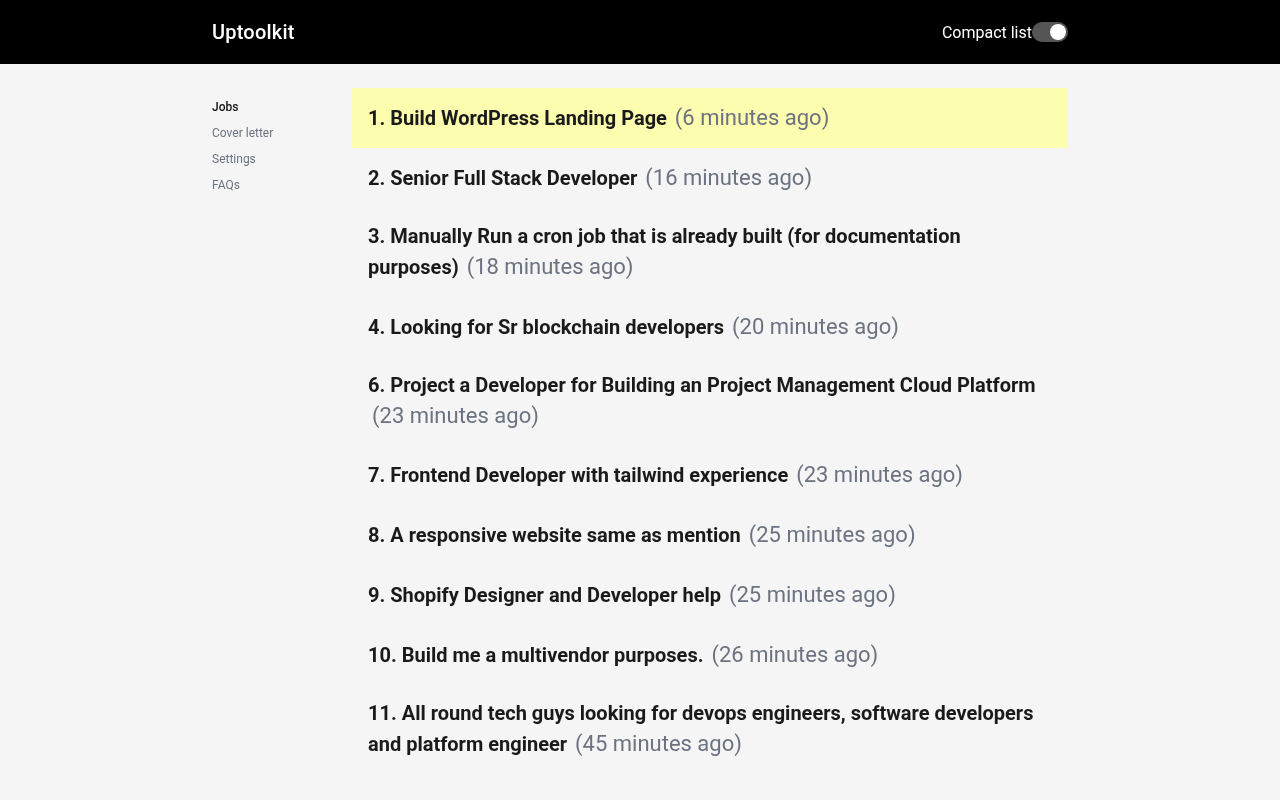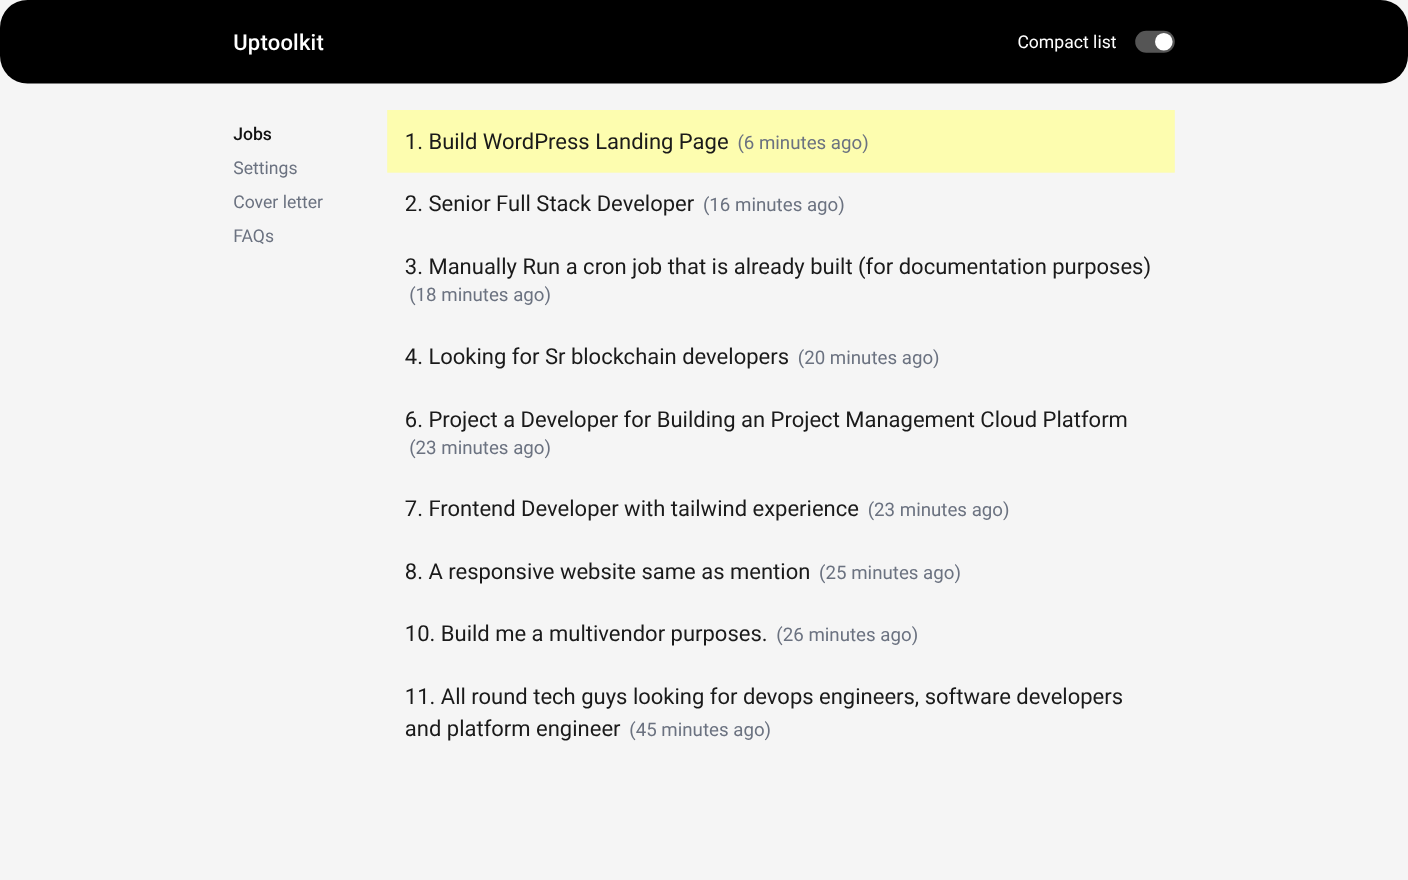--- a/index.html
+++ b/index.html
@@ -10,36 +10,35 @@
     body {
       font-family: -apple-system, BlinkMacSystemFont, "Segoe UI", Roboto, Helvetica, Arial, sans-serif;
       background: #f5f5f5;
       width: 1280px;
       height: 800px;
       overflow: hidden;
     }
     .header {
       background: #000;
       color: #fff;
-      height: 76px;
+      height: 64px;
       display: flex;
       align-items: center;
       justify-content: space-between;
       padding: 0 212px;
-      border-radius: 25px;
     }
     .brand {
       font-size: 20px;
       font-weight: 500;
       letter-spacing: 0.2px;
     }
     .header-controls {
       display: flex;
       align-items: center;
-      gap: 17px;
+      gap: 0;
     }
     .compact-label {
       font-size: 16px;
       font-weight: 400;
     }
     .toggle {
       width: 36px;
       height: 20px;
       background: #555;
       border-radius: 10px;
@@ -59,21 +58,21 @@
       display: flex;
       padding: 24px 212px 0 212px;
       gap: 0;
     }
     .sidebar {
       width: 140px;
       flex-shrink: 0;
       padding-top: 6px;
     }
     .sidebar-item {
-      font-size: 16px;
+      font-size: 12px;
       padding: 6px 0;
       cursor: pointer;
       color: #6b7280;
     }
     .sidebar-item.active {
       color: #111;
       font-weight: 500;
     }
     .main {
       flex: 1;
@@ -84,26 +83,26 @@
     }
     .job-item {
       padding: 14px 18px 14px 16px;
       line-height: 1.45;
     }
     .job-item.highlighted {
       background: #fdfdaf;
     }
     .job-title {
       font-size: 20px;
-      font-weight: 400;
+      font-weight: 700;
       color: #1a1a1a;
       display: inline;
     }
     .job-time {
-      font-size: 17px;
+      font-size: 22px;
       font-weight: 400;
       color: #6b7280;
       display: inline;
       margin-left: 4px;
     }
   </style>
 </head>
 <body>
 
 <div class="header">
@@ -113,31 +112,32 @@
     <div class="toggle">
       <div class="toggle-knob"></div>
     </div>
   </div>
 </div>
 
 <div class="content">
   <nav class="sidebar">
     <ul id="sidebar-list" style="list-style:none;">
         <li class="sidebar-item active"><span>Jobs</span></li>
+        <li class="sidebar-item"><span>Cover letter</span></li>
         <li class="sidebar-item"><span>Settings</span></li>
-        <li class="sidebar-item"><span>Cover letter</span></li>
         <li class="sidebar-item"><span>FAQs</span></li>
       </ul>
   </nav>
   <main class="main">
     <ul class="job-list" id="job-list">
         <li class="job-item highlighted"><span class="job-title"><span>1.</span><span> Build WordPress Landing Page</span></span> <span class="job-time">(6 minutes ago)</span></li>
         <li class="job-item"><span class="job-title"><span>2.</span><span> Senior Full Stack Developer</span></span> <span class="job-time">(16 minutes ago)</span></li>
         <li class="job-item"><span class="job-title"><span>3.</span><span> Manually Run a cron job that is already built (for documentation purposes)</span></span> <span class="job-time">(18 minutes ago)</span></li>
         <li class="job-item"><span class="job-title"><span>4.</span><span> Looking for Sr blockchain developers</span></span> <span class="job-time">(20 minutes ago)</span></li>
         <li class="job-item"><span class="job-title"><span>6.</span><span> Project a Developer for Building an Project Management Cloud Platform</span></span> <span class="job-time">(23 minutes ago)</span></li>
         <li class="job-item"><span class="job-title"><span>7.</span><span> Frontend Developer with tailwind experience</span></span> <span class="job-time">(23 minutes ago)</span></li>
         <li class="job-item"><span class="job-title"><span>8.</span><span> A responsive website same as mention</span></span> <span class="job-time">(25 minutes ago)</span></li>
+        <li class="job-item"><span class="job-title"><span>9.</span><span> Shopify Designer and Developer help</span></span> <span class="job-time">(25 minutes ago)</span></li>
         <li class="job-item"><span class="job-title"><span>10.</span><span> Build me a multivendor purposes.</span></span> <span class="job-time">(26 minutes ago)</span></li>
         <li class="job-item"><span class="job-title"><span>11.</span><span> All round tech guys looking for devops engineers, software developers and platform engineer</span></span> <span class="job-time">(45 minutes ago)</span></li>
       </ul>
   </main>
 </div>
 
 </body></html>

